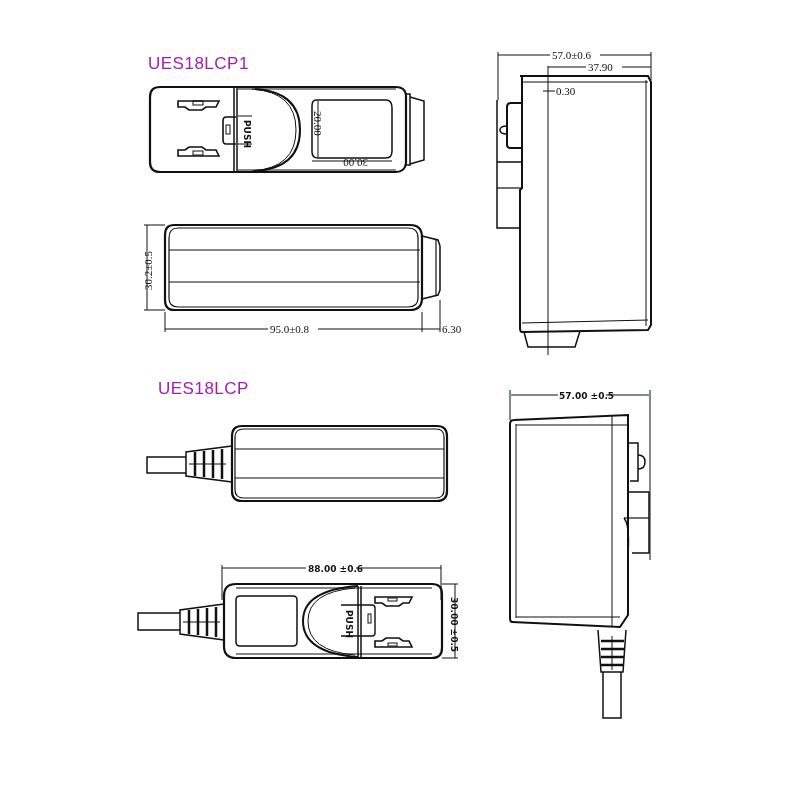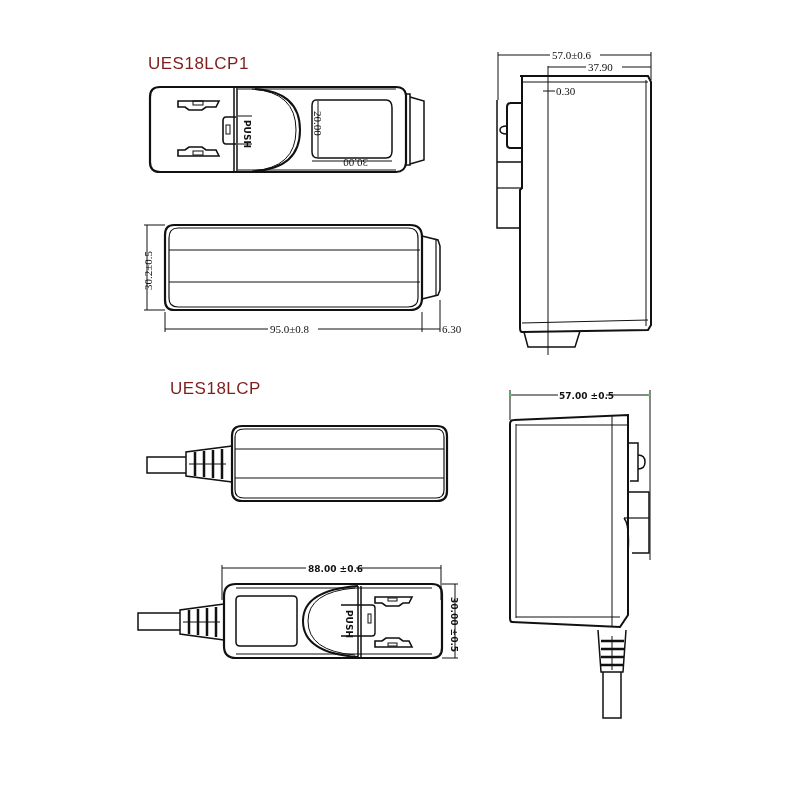--- a/index.html
+++ b/index.html
@@ -1,27 +1,27 @@
 <!DOCTYPE html>
 <html><head>
   <meta charset="utf-8">
   <style>
     html, body { margin:0; padding:0; background:#ffffff; }
     body { width:800px; height:800px; position:relative; overflow:hidden; }
     svg { position:absolute; left:0; top:0; }
-    .title { position:absolute; font-family:"Liberation Sans", sans-serif; font-size:17px; color:#7f1d1d; letter-spacing:0.5px; }
+    .title { position:absolute; font-family:"Liberation Sans", sans-serif; font-size:17px; color:#a21caf; letter-spacing:0.5px; }
     .dim { font-family:"Liberation Serif", serif; font-size:11px; fill:#111; }
     .dim2 { font-family:"DejaVu Sans", sans-serif; font-size:9px; fill:#111; font-weight:bold; }
     .ln { stroke:#111; fill:none; }
   </style>
 </head>
 <body>
 
 <div class="title" style="left:148px;top:54px;">UES18LCP1</div>
-<div class="title" style="left:170px;top:379px;">UES18LCP</div>
+<div class="title" style="left:158px;top:379px;">UES18LCP</div>
 
 <svg width="800" height="800" viewBox="0 0 800 800">
 
   <g>
 
     <path class="ln" stroke-width="2.2" d="M160,87 H396 Q405,87 406,95 V163 Q405,172 396,172 H160 Q150,172 150,162 V97 Q150,87 160,87 Z"></path>
     <path class="ln" stroke-width="1" d="M238,89 H396"></path>
     <path class="ln" stroke-width="1" d="M238,170 H396"></path>
 
     <path class="ln" stroke-width="1.5" d="M406,94 L410,94 L410,165 L406,165"></path>

